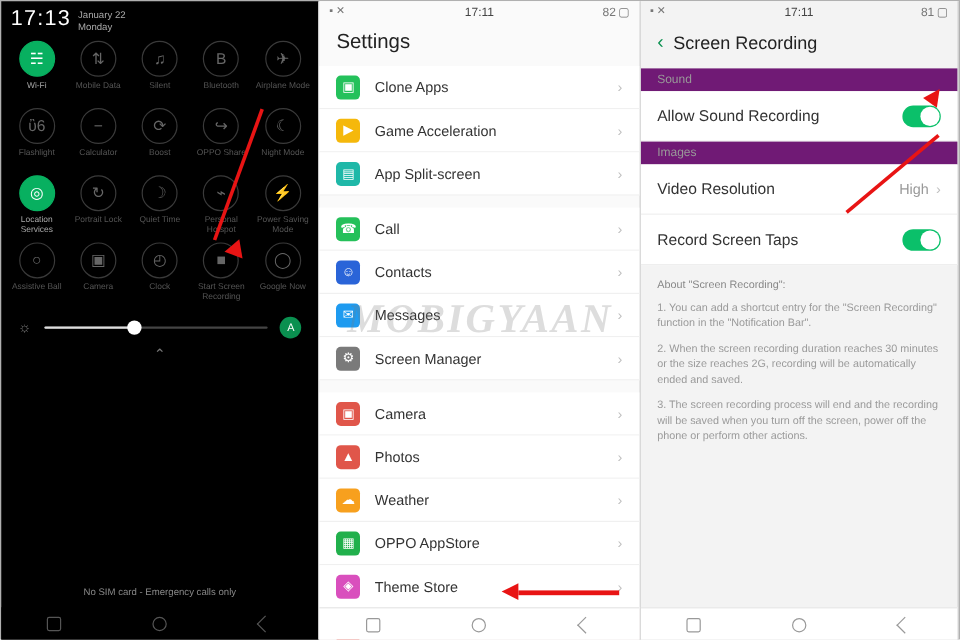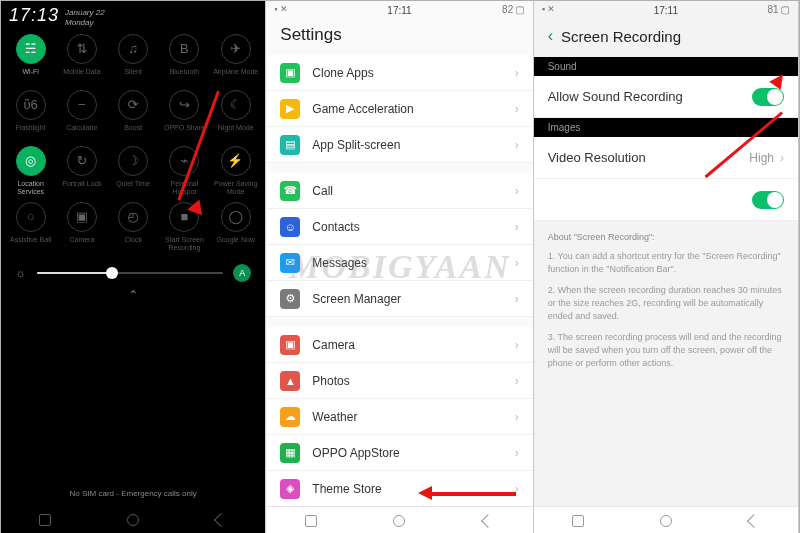--- a/index.html
+++ b/index.html
@@ -4,21 +4,21 @@
 <style>
   * { box-sizing: border-box; margin: 0; padding: 0; }
   body { font-family: -apple-system, Helvetica, Arial, sans-serif; background:#e0e0e0; width:800px; height:533px; overflow:hidden; position:relative;}
   .container { display:flex; width:800px; height:533px; background:#fff; border:1px solid #b0b0b0;}
   .pane { height:533px; position:relative; overflow:hidden; border-right:1px solid #c8c8c8;}
   .pane:last-child { border-right:none;}
   .p1 { width:266px; background:#000; color:#888;}
   .p2 { width:268px; background:#fafafa;}
   .p3 { width:266px; background:#f3f3f3;}
   
-  .status-dark { display:flex; align-items:flex-start; padding:4px 8px 0 8px; color:#fff; font-size:10px;font-style:italic;}
+  .status-dark { display:flex; align-items:flex-start; padding:4px 8px 0 8px; color:#fff; font-size:10px;}
   .status-dark .time { font-size:18px; font-weight:300; letter-spacing:1px;}
   .status-dark .date { margin-left:6px; line-height:10px; font-size:8px; color:#aaa; margin-top:3px;}
   .status-dark .spacer { flex:1;}
   .grid5 { display:grid; grid-template-columns:repeat(5,1fr); gap:2px 0; padding:6px 4px 0 4px;}
   .tile { display:flex; flex-direction:column; align-items:center; font-size:7px; color:#555; text-align:center; line-height:8px; height:54px; justify-content:flex-start;}
   .tile .circ { width:30px; height:30px; border-radius:50%; border:1px solid #3a3a3a; display:flex; align-items:center; justify-content:center; margin-bottom:4px; font-size:13px; color:#666;}
   .tile.on .circ { background:#08b060; border-color:#08b060; color:#fff;}
   .tile.on { color:#a8a8a8;}
   .tile.loc.on .circ { background:#08b060;}
   .brightness { display:flex; align-items:center; padding:8px 14px 4px 14px;}
@@ -43,21 +43,21 @@
   .title2 { font-size:17px; font-weight:400; color:#222; padding:6px 14px 10px 14px;}
   .list { }
   .row { display:flex; align-items:center; height:36px; padding:0 14px; background:#fff; border-bottom:1px solid #f0f0f0; font-size:12px; color:#333; position:relative;}
   .row .appicon{ width:20px;height:20px;border-radius:4px; margin-right:12px; display:flex;align-items:center;justify-content:center;font-size:11px;color:#fff;}
   .row .chev{ margin-left:auto; color:#c0c0c0; font-size:12px;}
   .row.sel { background:#f3eceb;}
   .row.gap-before { margin-top:10px;}
   
   .title3 { display:flex; align-items:center; padding:8px 14px 12px 14px; font-size:15px; color:#222; font-weight:400;}
   .title3 .back { color:#0a9050; font-size:16px; margin-right:8px;}
-  .sect-h { font-size:10px; color:#999; padding:4px 14px 4px 14px; background:#000000;}
+  .sect-h { font-size:10px; color:#999; padding:4px 14px 4px 14px; background:#701a75;}
   .srow { display:flex; align-items:center; background:#fff; padding:0 14px; height:42px; font-size:13px; color:#333; border-bottom:1px solid #eee;}
   .srow .val{ margin-left:auto; color:#999; font-size:12px; margin-right:6px;}
   .srow .chev{ color:#c0c0c0; font-size:12px;}
   .toggle{ margin-left:auto; width:32px;height:18px;border-radius:9px;background:#0bc06a;position:relative;}
   .toggle .knob{ position:absolute; right:1px; top:1px; width:16px;height:16px;border-radius:50%;background:#fff;}
   .about { font-size:9px; color:#9a9a9a; padding:10px 14px; line-height:13px;}
   .about .h{ color:#888; margin-bottom:6px;}
   .about p{ margin-bottom:8px;}
   
   .arrow{ position:absolute; pointer-events:none;}
@@ -312,20 +312,21 @@
         </div>
     </div>
 
     <div class="sect-h">Images</div>
     <div class="srow">
       <span>Video Resolution</span>
       <span class="val">High</span>
       <span class="chev">›</span>
     </div>
     <div class="srow">
+      <span>Record Screen Taps</span>
       <div class="toggle">
           <div class="knob"></div>
         </div>
     </div>
 
     <div class="about">
       <div class="h">About "Screen Recording":</div>
       <p>1. You can add a shortcut entry for the "Screen Recording" function in the "Notification Bar".</p>
       <p>2. When the screen recording duration reaches 30 minutes or the size reaches 2G, recording will be automatically ended and saved.</p>
       <p>3. The screen recording process will end and the recording will be saved when you turn off the screen, power off the phone or perform other actions.</p>

